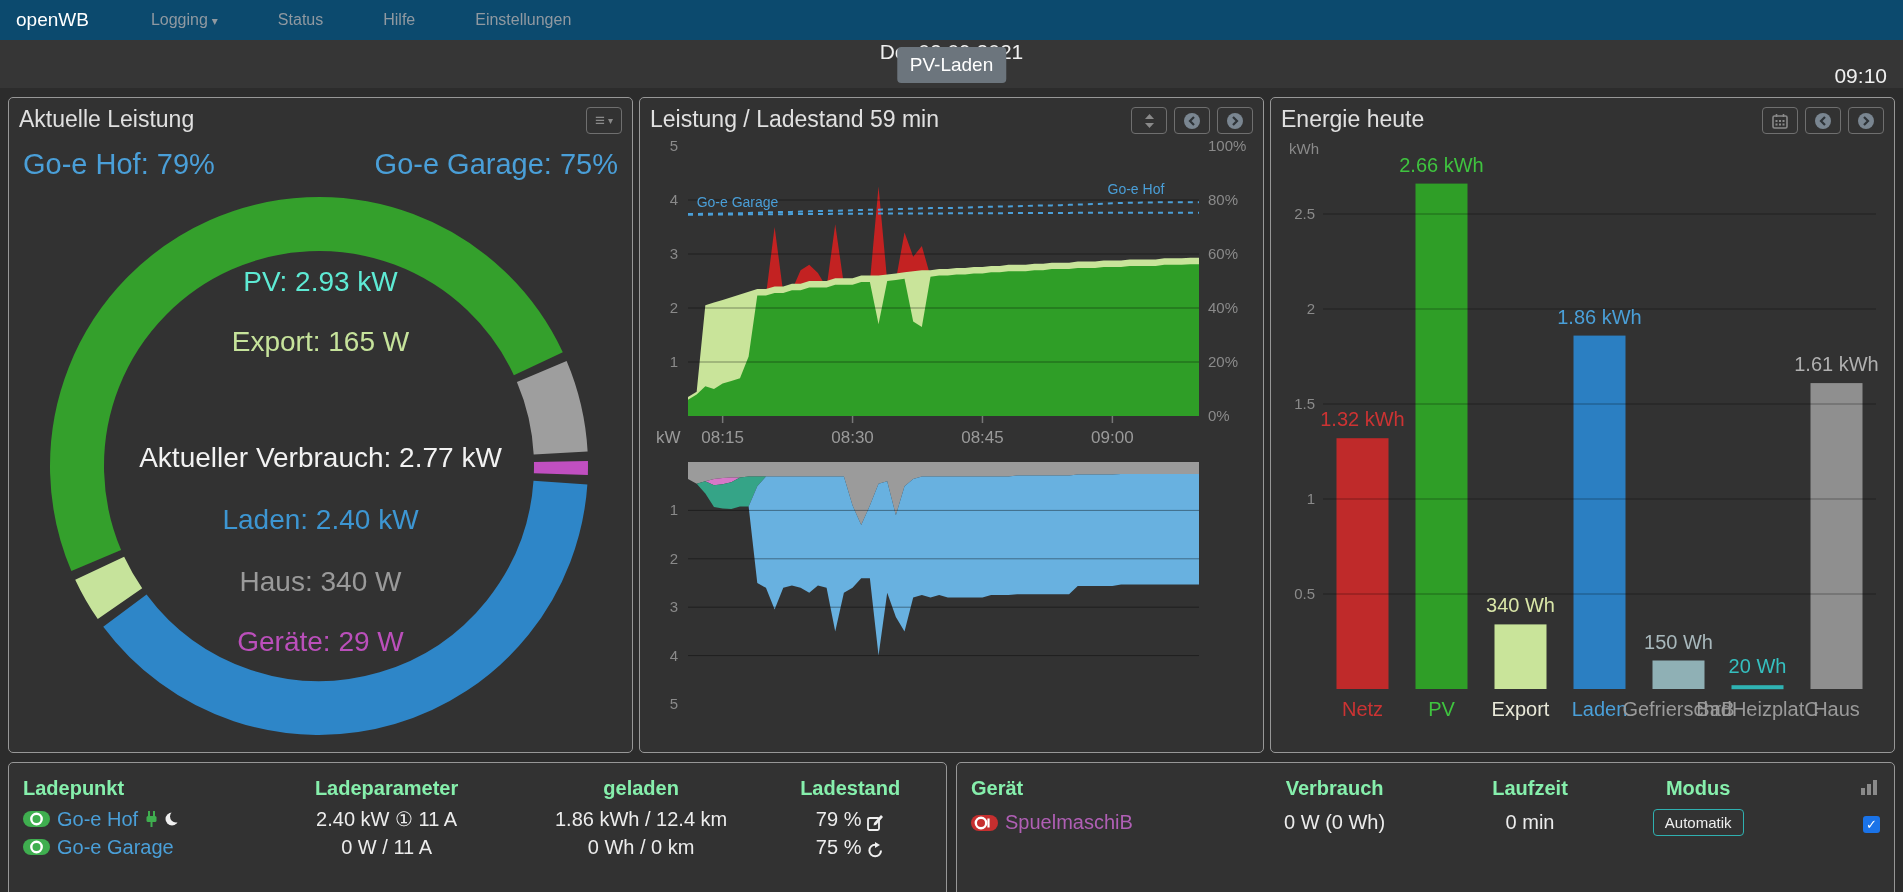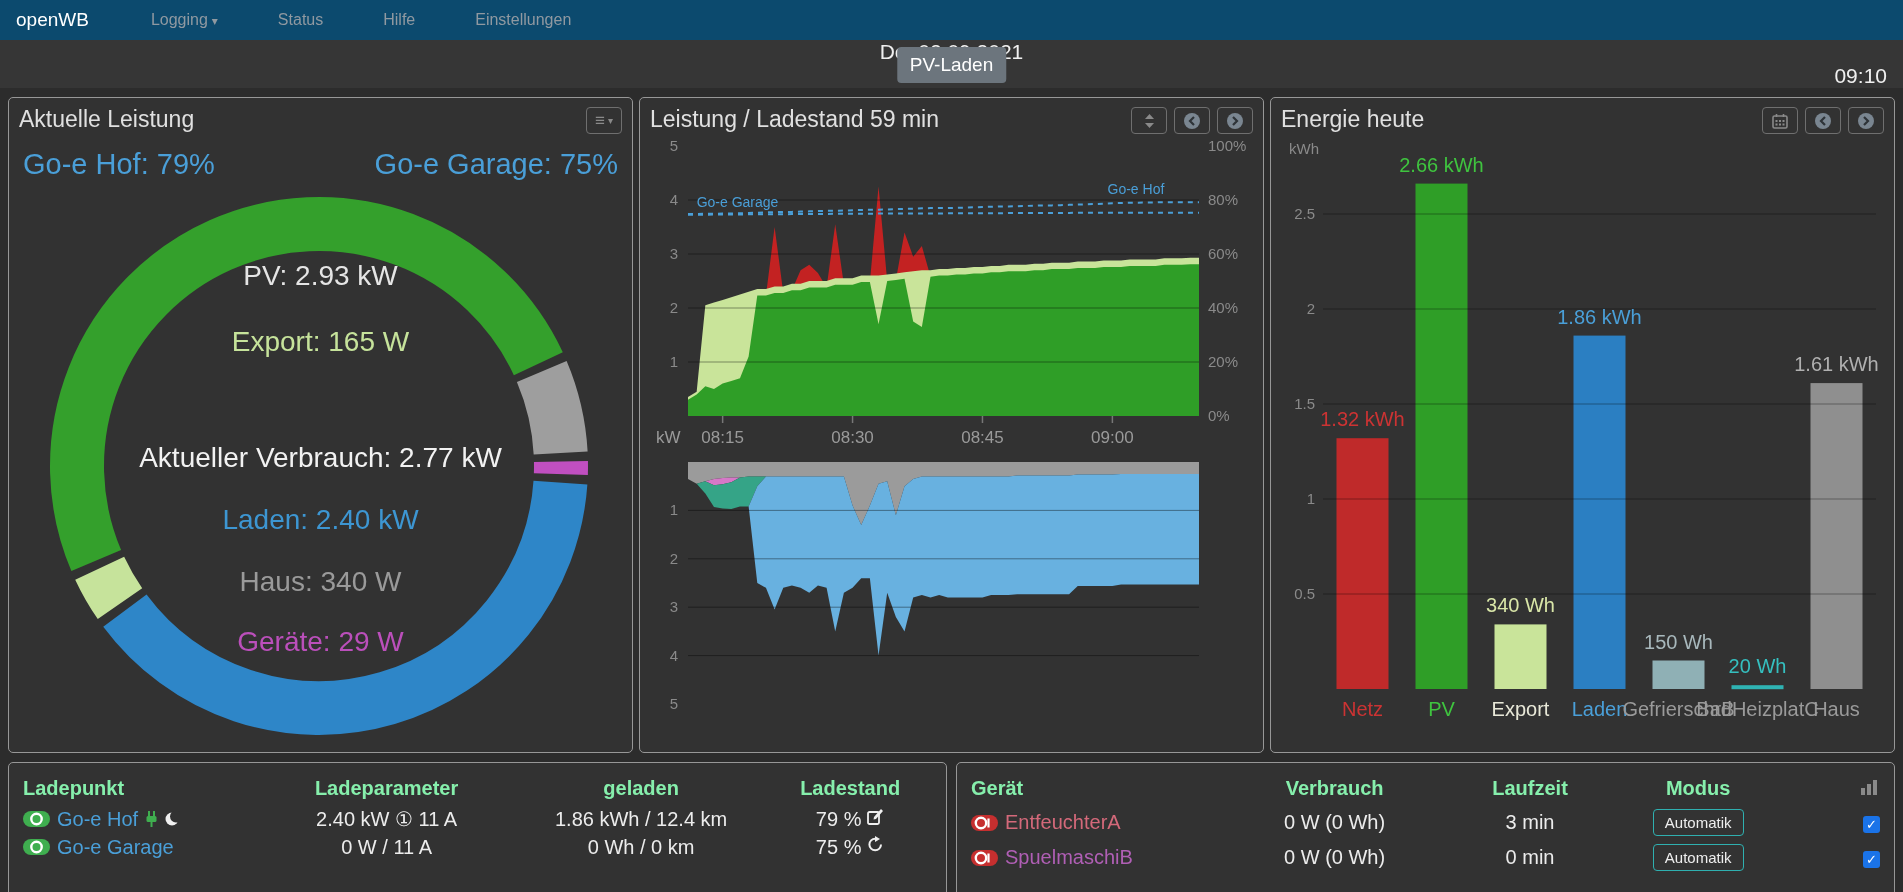--- a/index.html
+++ b/index.html
@@ -44,21 +44,21 @@
   .dev-grid.tbl-row { height:35px; }
   .c { text-align:center; } .r { text-align:right; }
   .name-cell { display:flex; align-items:center; gap:7px; }
   .lp-name { color:#4a9fd8; cursor:pointer; }
   .dev-name-1 { color:#d4697a; cursor:pointer; }
   .dev-name-2 { color:#b05fb5; cursor:pointer; }
   .auto-btn { background:#333; border:1px solid #2fb0b0; color:#eee; font-size:15px;
               border-radius:4px; padding:4px 11px; font-family:inherit; cursor:pointer; }
   .checkbox { width:17px; height:17px; background:#1a73e8; border-radius:3px; color:#fff;
               font-size:13px; line-height:17px; text-align:center; display:inline-block; cursor:pointer; }
-  .cellmid { display:flex; justify-content:center; align-items:flex-start; gap:6px; }
+  .cellmid { display:flex; justify-content:center; align-items:flex-end; gap:6px; }
   text { font-family:"Liberation Sans", sans-serif; }
 </style>
 </head>
 <body>
 
 <nav class="navbar">
   <span class="brand">openWB</span>
   <a><span>Logging</span><span class="caret">▾</span></a>
   <a>Status</a>
   <a>Hilfe</a>
@@ -85,21 +85,21 @@
       <svg id="gaugeSvg" width="603" height="614">
           <path d="M 77.23782546450946 426.55693309440426 A 242 242 0 0 1 519.3264844628693 229.72638065875077" fill="none" stroke="#34a02c" stroke-width="54"></path>
           <path d="M 522.7621745354905 237.44306690559574 A 242 242 0 0 1 541.6531081306279 319.047188304963" fill="none" stroke="#9e9e9e" stroke-width="54"></path>
           <path d="M 541.9579461954422 327.4886506582284 A 242 242 0 0 1 541.8624570210743 340.1579337904285" fill="none" stroke="#c04fc0" stroke-width="54"></path>
           <path d="M 541.4304131637437 348.5938422188491 A 242 242 0 0 1 105.90166218888507 476.5331631805044" fill="none" stroke="#2e86c8" stroke-width="54"></path>
           <path d="M 100.97576700009802 469.6711831822504 A 242 242 0 0 1 80.67351553713078 434.2736193412494" fill="none" stroke="#c6e39b" stroke-width="54"></path>
         </svg>
       <div class="corner-label left">Go-e Hof: 79%</div>
       <div class="corner-label right">Go-e Garage: 75%</div>
       <div id="gaugeTexts">
-          <div class="gauge-line" style="color: #e5e5e5; top: 126px;">PV: 2.93 kW</div>
+          <div class="gauge-line" style="color: #5eead4; top: 132px;">PV: 2.93 kW</div>
           <div class="gauge-line" style="color: rgb(198, 227, 155); top: 192px;">Export: 165 W</div>
           <div class="gauge-line" style="color: rgb(242, 242, 242); top: 308px;">Aktueller Verbrauch: 2.77 kW</div>
           <div class="gauge-line" style="color: rgb(61, 150, 210); top: 370px;">Laden: 2.40 kW</div>
           <div class="gauge-line" style="color: rgb(154, 154, 154); top: 432px;">Haus: 340 W</div>
           <div class="gauge-line" style="color: rgb(187, 79, 187); top: 492px;">Geräte: 29 W</div>
         </div>
     </div>
   </section>
 
   <section class="panel">
@@ -311,34 +311,20 @@
         </svg>
       </div>
     </div>
     <div class="tbl-row dev-grid">
       <div class="name-cell">
         <svg width="27" height="16">
           <rect x="0" y="0" width="27" height="16" rx="8" fill="#c62f2f"></rect>
           <circle cx="10" cy="8" r="5.2" fill="none" stroke="#fff" stroke-width="2.4"></circle>
           <line x1="17.5" y1="3.5" x2="17.5" y2="12.5" stroke="#fff" stroke-width="2.2"></line>
         </svg>
-        <span class="dev-name-1">EntfeuchterA</span>
-      </div>
-      <div class="c">0 W (0 Wh)</div>
-      <div class="c">3 min</div>
-      <div class="c"><button class="auto-btn">Automatik</button></div>
-      <div class="r"><span class="checkbox">✓</span></div>
-    </div>
-    <div class="tbl-row dev-grid">
-      <div class="name-cell">
-        <svg width="27" height="16">
-          <rect x="0" y="0" width="27" height="16" rx="8" fill="#c62f2f"></rect>
-          <circle cx="10" cy="8" r="5.2" fill="none" stroke="#fff" stroke-width="2.4"></circle>
-          <line x1="17.5" y1="3.5" x2="17.5" y2="12.5" stroke="#fff" stroke-width="2.2"></line>
-        </svg>
         <span class="dev-name-2">SpuelmaschiB</span>
       </div>
       <div class="c">0 W (0 Wh)</div>
       <div class="c">0 min</div>
       <div class="c"><button class="auto-btn">Automatik</button></div>
       <div class="r"><span class="checkbox">✓</span></div>
     </div>
   </section>
 </div>
 

